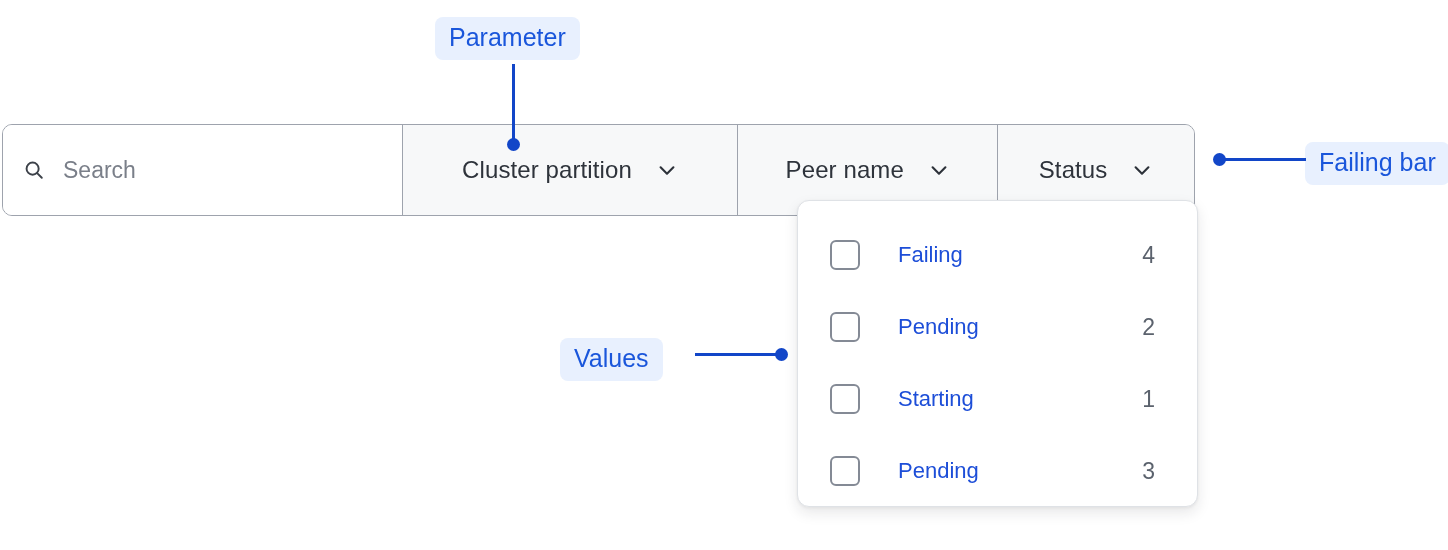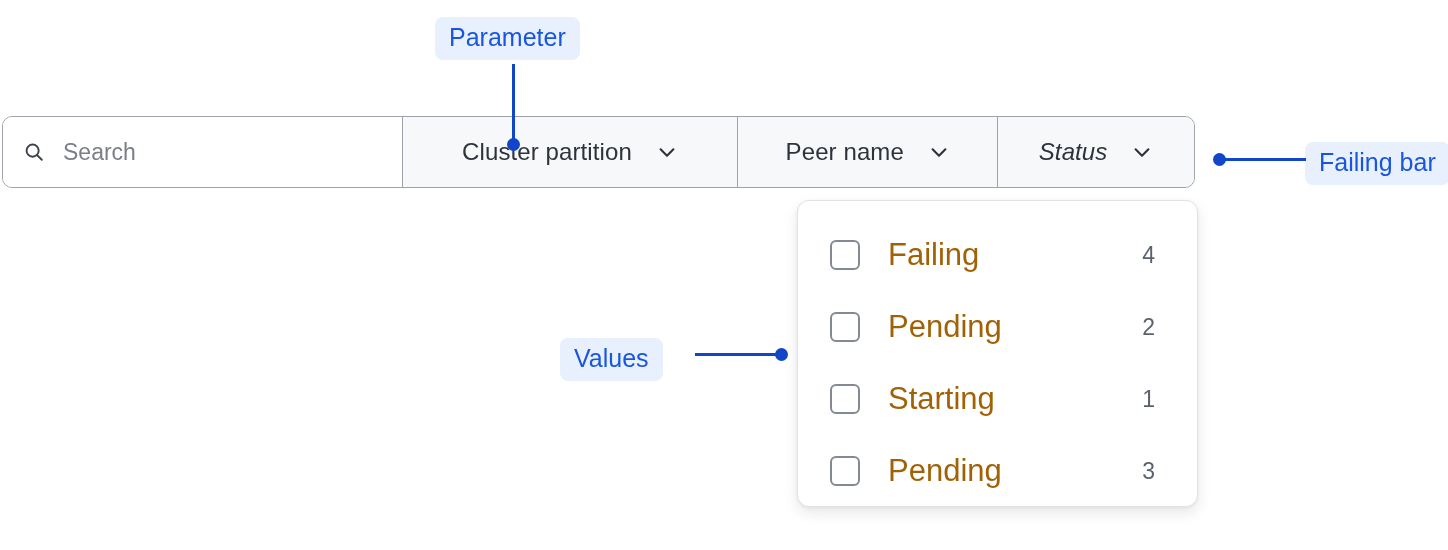--- a/index.html
+++ b/index.html
@@ -13,23 +13,23 @@
     position: relative;
     font-family: "Liberation Sans", sans-serif;
     -webkit-font-smoothing: antialiased;
     overflow: hidden;
   }
 
   
   .filter-bar {
     position: absolute;
     left: 2px;
-    top: 116px;
+    top: 124px;
     width: 1193px;
-    height: 72px;
+    height: 92px;
     display: flex;
     align-items: stretch;
     border: 1.5px solid #9ea3ad;
     border-radius: 10px;
     box-sizing: border-box;
     background: #f7f8f9;
     overflow: hidden;
   }
 
   .search-cell {
@@ -70,21 +70,21 @@
     align-items: center;
     justify-content: center;
     gap: 24px;
     padding: 0 26px;
     background: #f7f8f9;
     cursor: pointer;
     border-right: 1.5px solid #9ea3ad;
     box-sizing: border-box;
     white-space: nowrap;
   }
-  .filter-cell:last-child { border-right: none; font-style: italic; }
+  .filter-cell:last-child { border-right: none; }
   .filter-label {
     font-size: 24px;
     color: #2e333b;
     letter-spacing: .1px;
   }
   .chev {
     width: 22px;
     height: 22px;
     flex: 0 0 auto;
     color: #2e333b;
@@ -116,23 +116,23 @@
   .checkbox {
     width: 30px;
     height: 30px;
     flex: 0 0 auto;
     border: 2px solid #848a95;
     border-radius: 6px;
     background: #fff;
     box-sizing: border-box;
   }
   .option-label {
-    margin-left: 28px;
-    font-size: 31px;
-    color: #a16207;
+    margin-left: 38px;
+    font-size: 22px;
+    color: #1d4ed8;
     flex: 1 1 auto;
   }
   .option-count {
     font-size: 23px;
     color: #5b626d;
   }
 
   
   .anno-pill {
     position: absolute;

